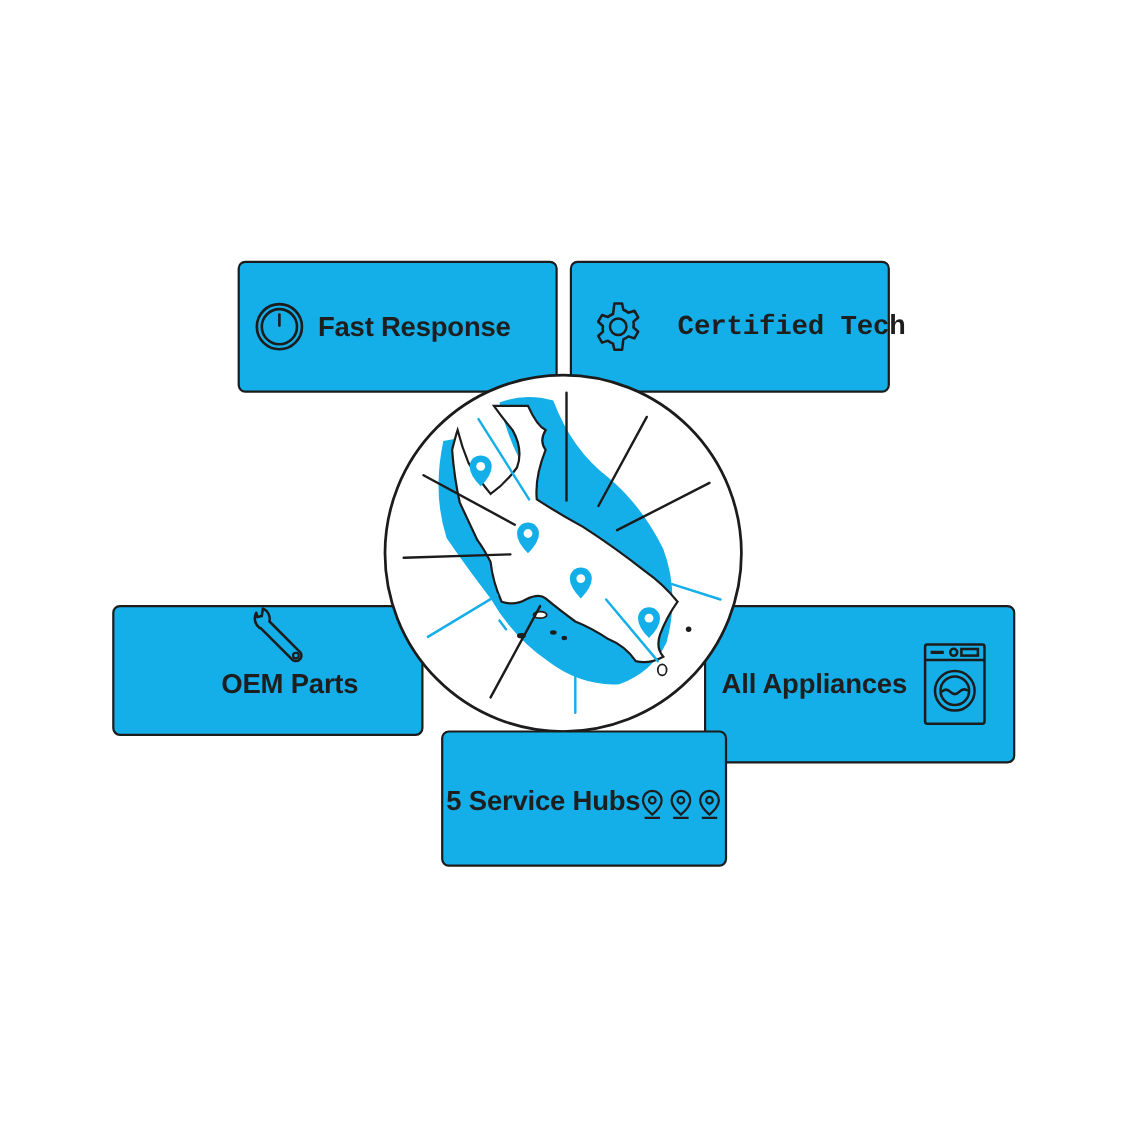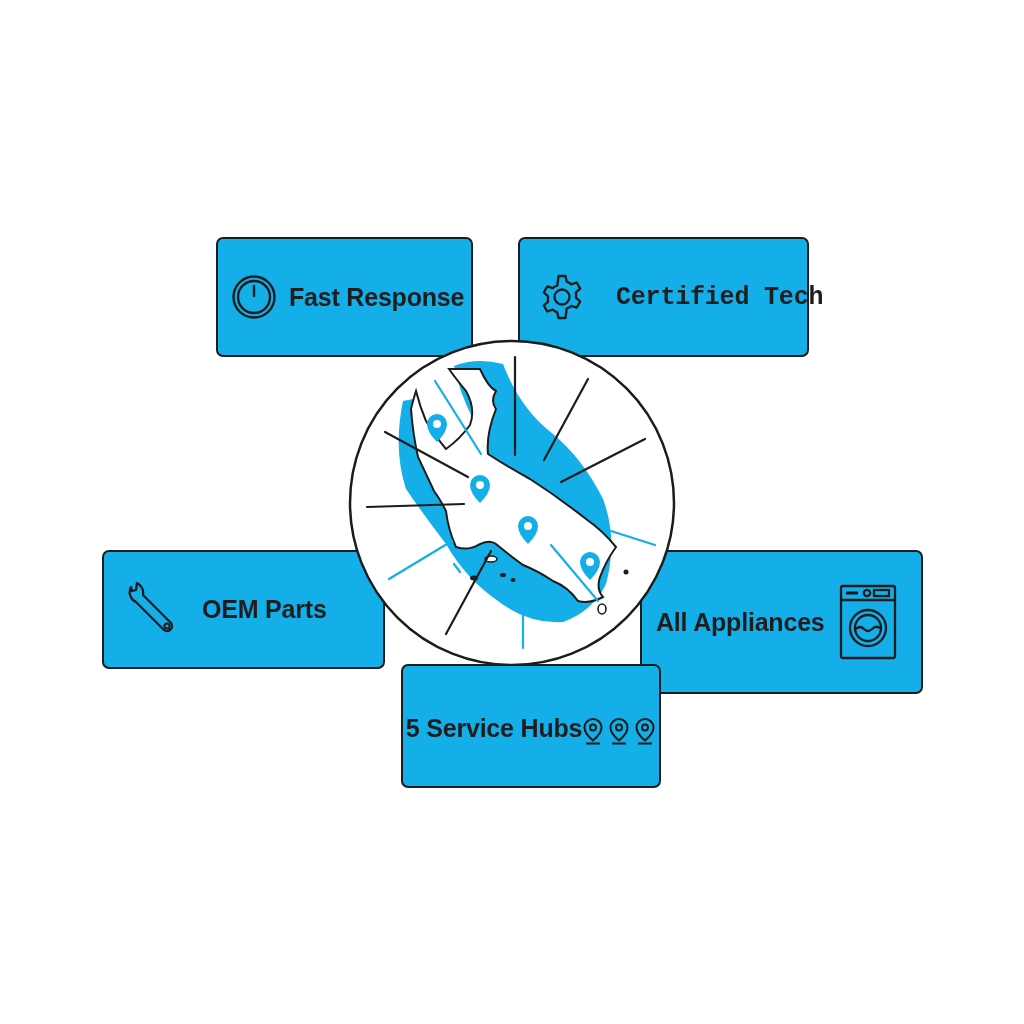--- a/index.html
+++ b/index.html
@@ -14,25 +14,25 @@
       border: 2.5px solid #1c1c1c;
       border-radius: 7px;
       display: flex; align-items: center;
       color: #1e1e1e;
       font-weight: bold;
       font-size: 25px;
       letter-spacing: -0.2px;
     }
     .card .label { white-space: nowrap; }
     .icon { display: inline-flex; }
-    #fast { left: 216px; top: 237px; width: 257px; height: 120px; padding-left: 13px; }
+    #fast { left: 216px; top: 237px; width: 291px; height: 120px; padding-left: 13px; }
     #fast .label { margin-left: 12px; }
     #cert { left: 518px; top: 237px; width: 291px; height: 120px; padding-left: 16px; }
     #cert .label { margin-left: 28px; font-family: Liberation Mono, monospace; }
-    #oem { left: 102px; top: 550px; width: 283px; height: 119px; padding-left: 18px; }
+    #oem { left: 102px; top: 550px; width: 283px; height: 119px; padding-left: 18px; flex-direction: column; }
     #oem .label { margin-left: 22px; }
     #appl { left: 640px; top: 550px; width: 283px; height: 144px; padding-left: 14px; }
     #appl .label { margin-right: 14px; }
     #hubs { left: 379px; top: 664px; width: 260px; height: 124px;
             flex-direction: row; justify-content: center; margin-left: 22px; }
     #hubs .label { margin-top: 4px; }
     #hubs .pins { display: flex; gap: 4px; margin-top: 10px; }
     .map-wrap {
       position: absolute; left: 348px; top: 339px; width: 328px; height: 328px;
     }

